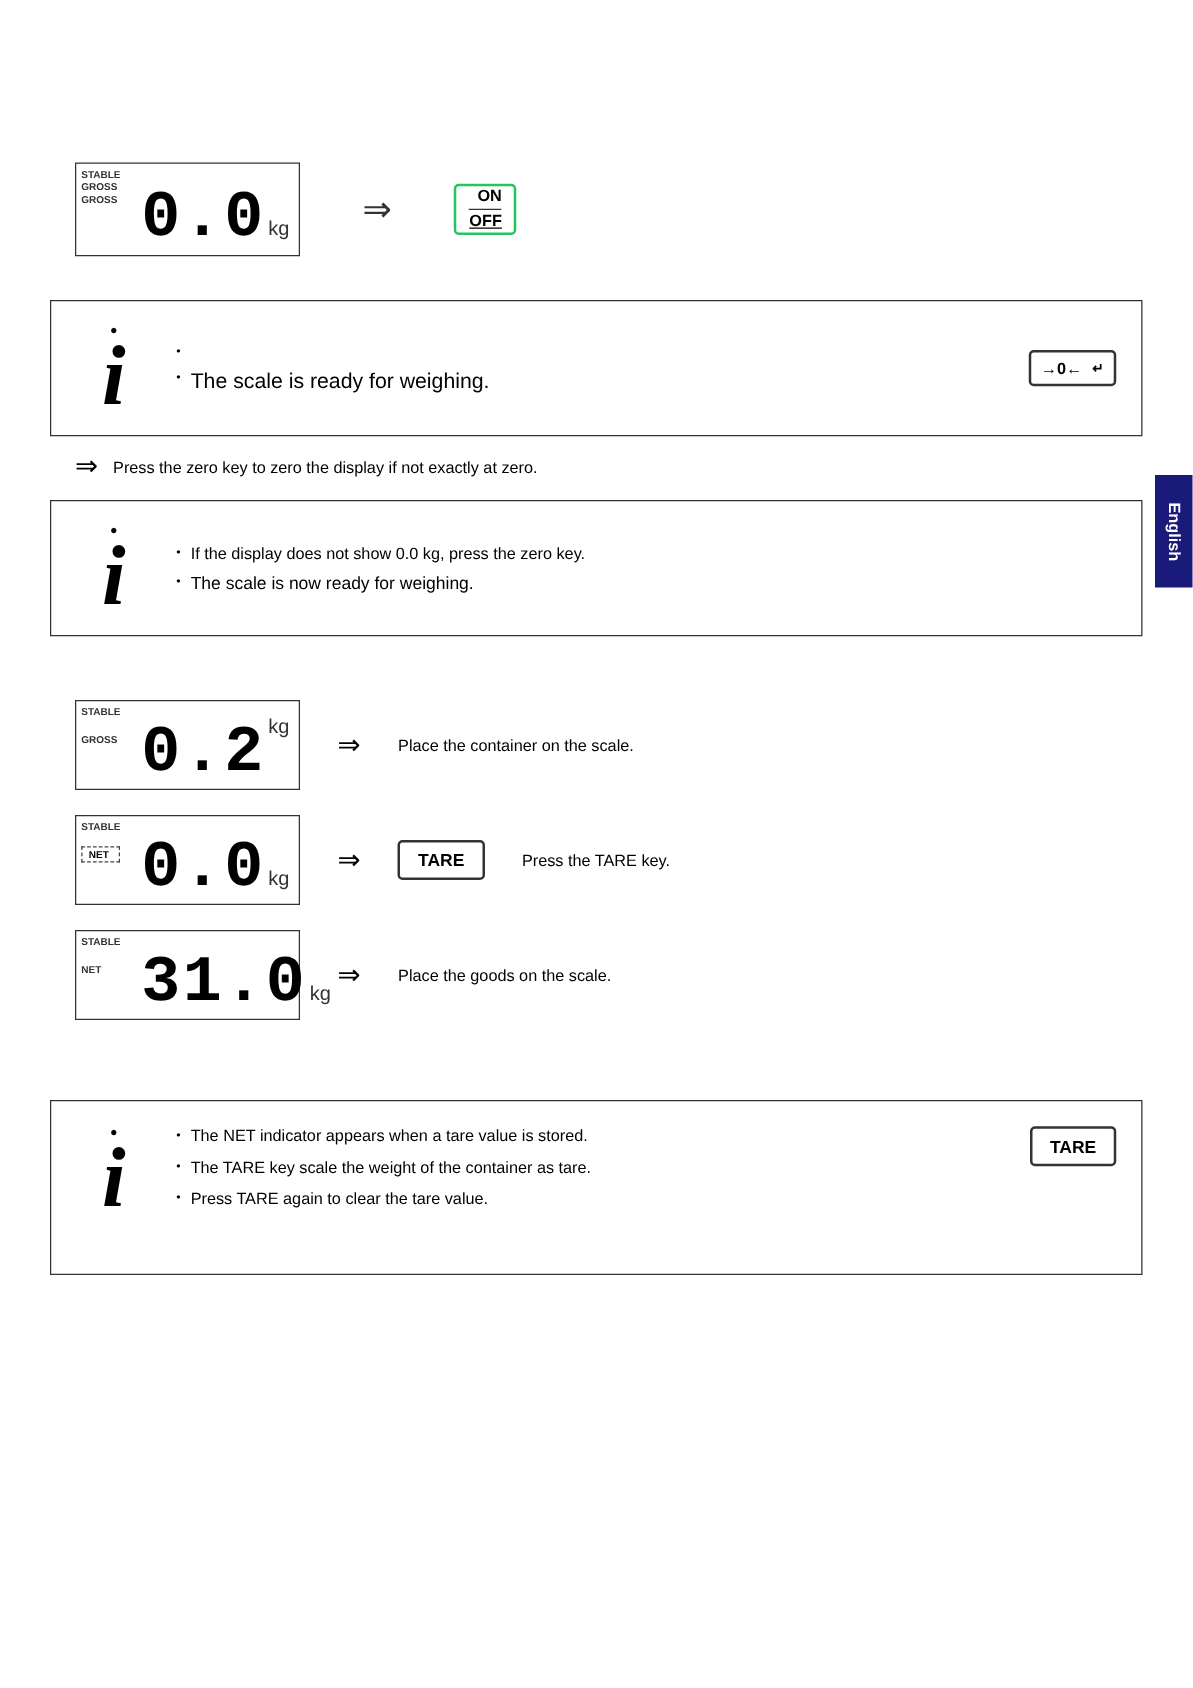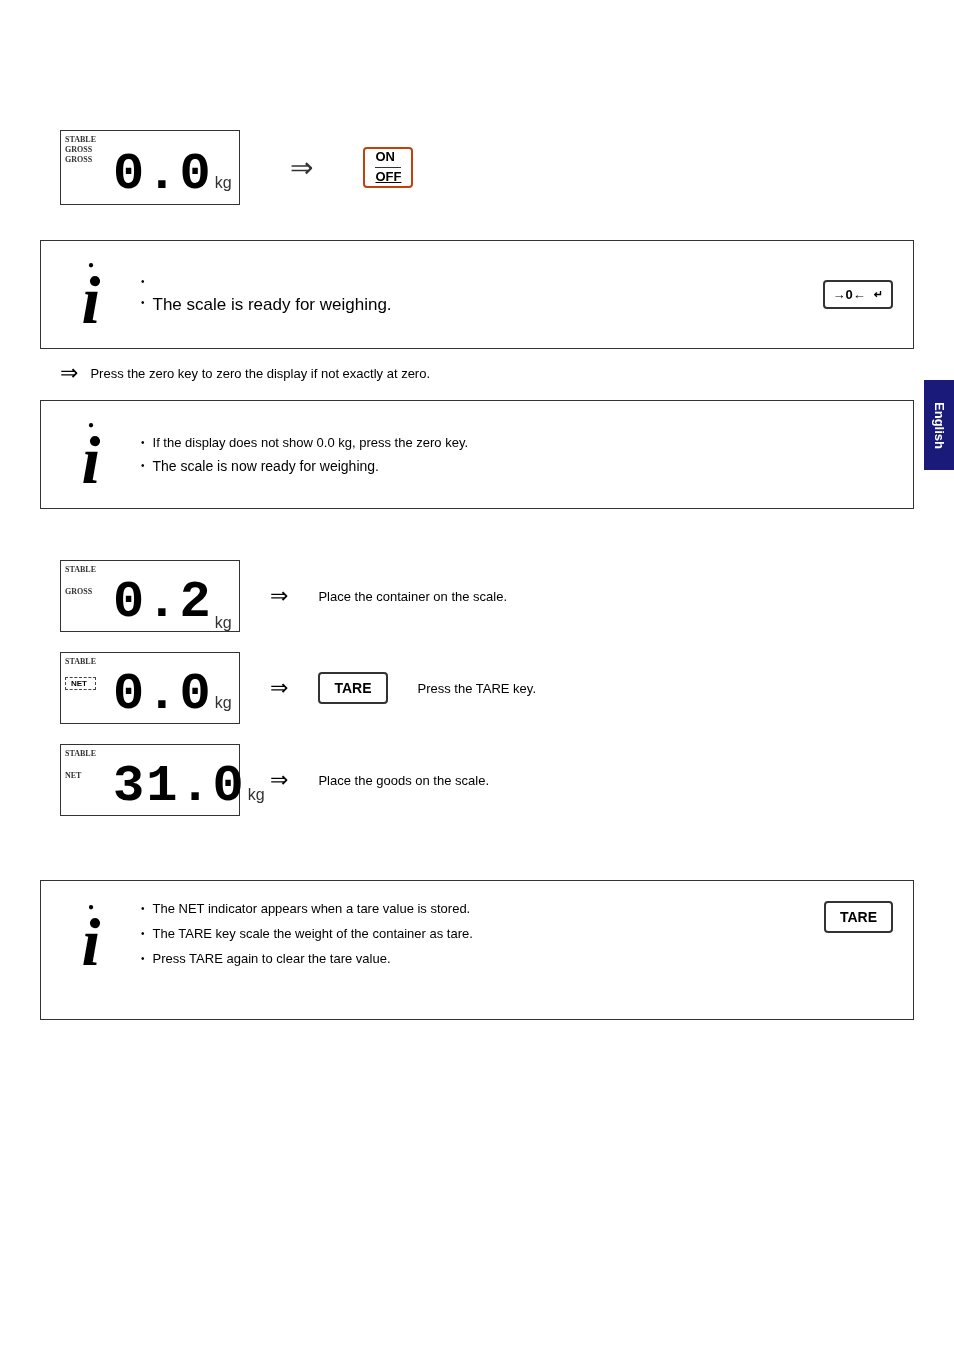--- a/index.html
+++ b/index.html
@@ -45,42 +45,41 @@
       left: 4px;
       display: flex;
       flex-direction: column;
       gap: 1px;
     }
 
     .display-label {
       font-size: 8px;
       font-weight: bold;
       color: #333;
-      font-family: Liberation Serif, serif;
     }
 
     .display-unit {
       font-size: 16px;
       font-weight: normal;
       color: #333;
       vertical-align: super;
       margin-left: 2px;
     }
 
     .arrow-right {
       font-size: 28px;
       color: #333;
     }
 
     
     .btn-onoff {
-      border: 2px solid #c2410c;
+      border: 2px solid #22c55e;
       border-radius: 4px;
       padding: 0 10px;
-      text-align: left;
+      text-align: right;
       font-size: 13px;
       font-weight: bold;
       line-height: 1.3;
       display: inline-block;
     }
 
     
     .btn-zero {
       border: 2px solid #333;
       border-radius: 4px;
@@ -205,21 +204,21 @@
 </div>
 
 <div style="position:absolute; top:560px; left:60px;">
 
   <div style="display:flex; align-items:center; gap:30px; margin-bottom:20px;">
     <div class="display-box" style="width:180px; height:72px; position:relative;">
       <div class="display-labels">
         <span class="display-label">STABLE</span>
         <span class="display-label" style="margin-top:12px;">GROSS</span>
       </div>
-      <div style="display:flex; align-items:flex-end; padding-left:42px; padding-top:6px;">
+      <div style="display:flex; align-items:flex-start; padding-left:42px; padding-top:6px;">
         <span class="seg-digit">0.2</span>
         <span class="display-unit">kg</span>
       </div>
     </div>
     <span style="font-size:22px;">⇒</span>
     <span style="font-size:13px;">Place the container on the scale.</span>
   </div>
 
   <div style="display:flex; align-items:center; gap:30px; margin-bottom:20px;">
     <div class="display-box" style="width:180px; height:72px; position:relative;">

